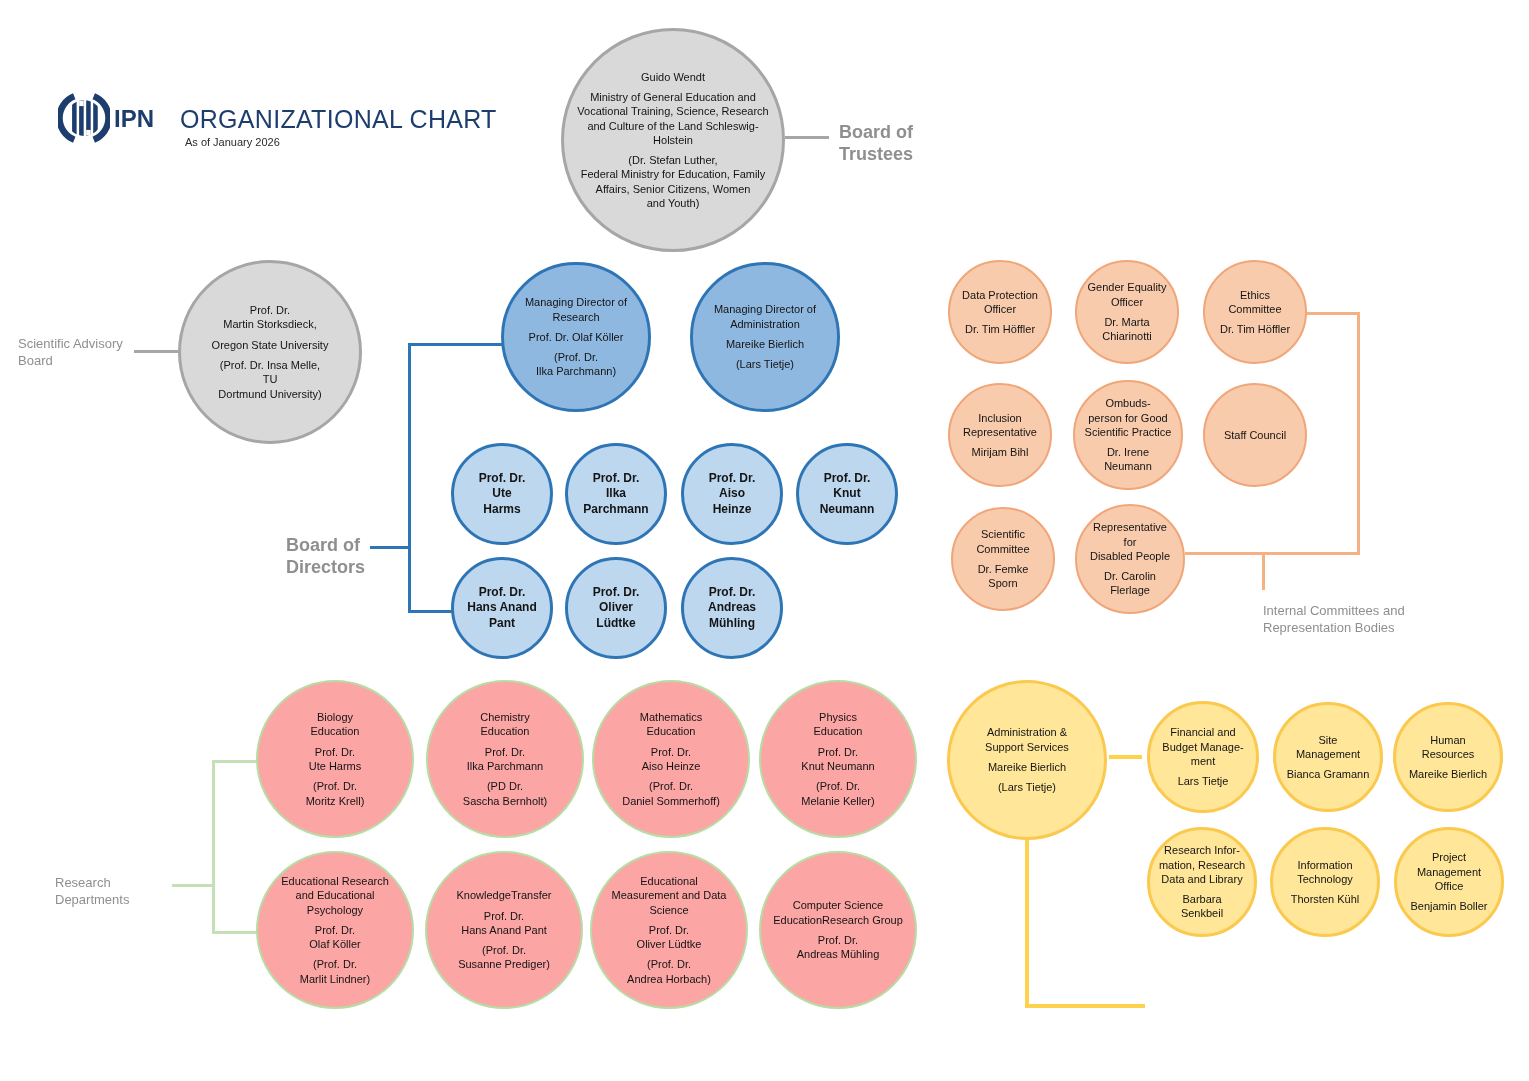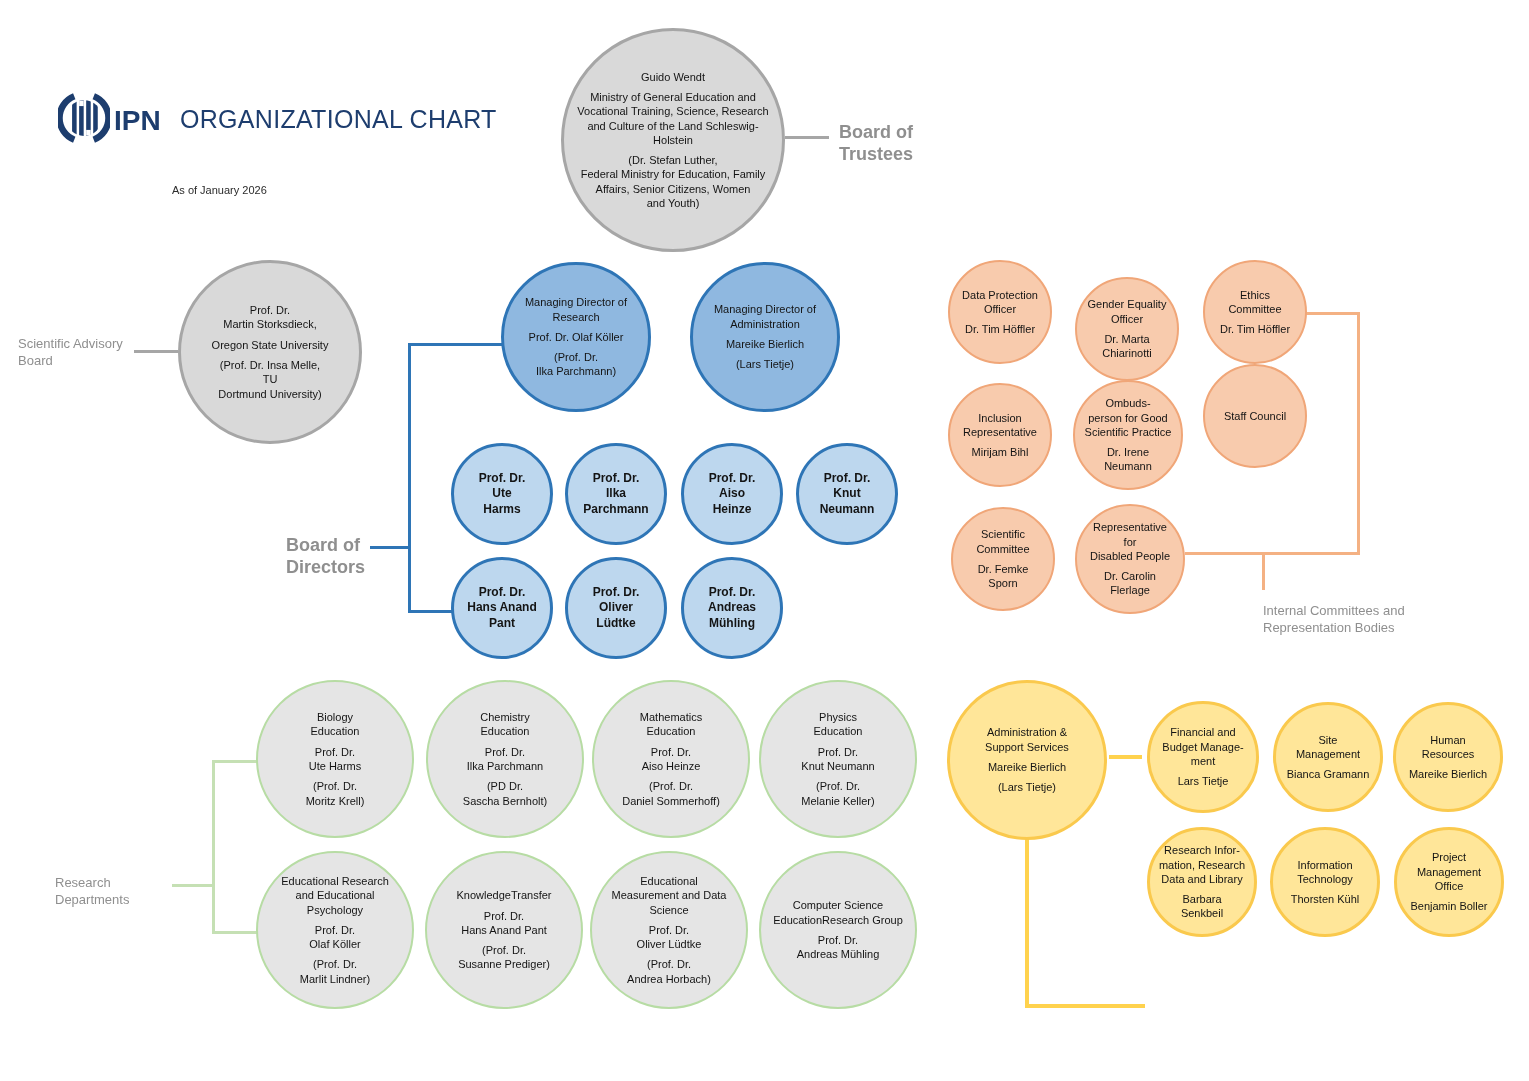--- a/index.html
+++ b/index.html
@@ -11,40 +11,40 @@
   .circle { position:absolute; border-radius:50%; display:flex; flex-direction:column;
             align-items:center; justify-content:center; text-align:center;
             font-size:11px; line-height:1.3; padding:6px; }
   .circle p { white-space:pre-line; margin:3px 0; }
   .circle .b { font-weight:normal; }
   .lg { padding:12px; }
   .gray     { background:#d9d9d9; border:3px solid #a6a6a6; }
   .blue-md  { background:#8fb8e0; border:3px solid #2e75b6; }
   .blue-dir { background:#bdd7ee; border:3px solid #2e75b6; font-weight:bold; font-size:12px; }
   .orange   { background:#f8cbad; border:2px solid #f0a678; }
-  .green    { background:#e5e5e5; border:2px solid #b7dca4; }
+  .green    { background:#fca5a5; border:2px solid #b7dca4; }
   .yellow   { background:#ffe699; border:3px solid #fac94d; }
 
   .line { position:absolute; }
   .l-gray   { background:#a6a6a6; }
   .l-blue   { background:#2e75b6; }
   .l-orange { background:#f4b183; }
   .l-green  { background:#c5e0b4; }
   .l-yellow { background:#ffd24d; }
 
   .biglabel { position:absolute; font-size:18px; font-weight:bold; color:#8f8f8f;
               line-height:1.22; white-space:pre-line; }
   .smalllabel { position:absolute; font-size:13px; color:#8f8f8f;
                 line-height:1.3; white-space:pre-line; }
   .r { text-align:left; }
 
-  .hdr-ipn   { position:absolute; left:114px; top:105px; font-size:28px; font-weight:bold; color:#1d3d6e; }
+  .hdr-ipn   { position:absolute; left:114px; top:105px; font-size:24px; font-weight:bold; color:#1d3d6e; }
   .hdr-title { position:absolute; left:180px; top:105px; font-size:25px; font-weight:normal;
                color:#1d3d6e; letter-spacing:0.3px; }
-  .hdr-sub   { position:absolute; left:172px; top:136px; font-size:11px; color:#2b2b2b;margin-top:48px; }
+  .hdr-sub   { position:absolute; left:185px; top:136px; font-size:11px; color:#2b2b2b; }
   .logo { position:absolute; left:58px; top:92px; width:52px; height:52px; }
 </style>
 </head>
 <body>
 
 <div class="stage">
 
   <svg class="logo" viewBox="0 0 48 48">
     <path d="M 15 4 A 21.5 21.5 0 0 0 15 44" stroke="#1d3d6e" stroke-width="6" fill="none"></path>
     <path d="M 33 4 A 21.5 21.5 0 0 1 33 44" stroke="#1d3d6e" stroke-width="6" fill="none"></path>
@@ -168,21 +168,21 @@
     <p>Prof. Dr.
 Andreas
 Mühling</p>
   </div>
 
   <div class="circle orange" style="left:948px;top:260px;width:104px;height:104px">
     <p class="b">Data Protection
 Officer</p>
     <p>Dr. Tim Höffler</p>
   </div>
-  <div class="circle orange" style="left:1075px;top:277px;width:104px;height:104px">
+  <div class="circle orange" style="left:1075px;top:260px;width:104px;height:104px">
     <p class="b">Gender Equality
 Officer</p>
     <p>Dr. Marta
 Chiarinotti</p>
   </div>
   <div class="circle orange" style="left:1203px;top:260px;width:104px;height:104px">
     <p class="b">Ethics
 Committee</p>
     <p>Dr. Tim Höffler</p>
   </div>
@@ -191,21 +191,21 @@
 Representative</p>
     <p>Mirijam Bihl</p>
   </div>
   <div class="circle orange" style="left:1073px;top:380px;width:110px;height:110px">
     <p class="b">Ombuds-
 person for Good
 Scientific Practice</p>
     <p>Dr. Irene
 Neumann</p>
   </div>
-  <div class="circle orange" style="left:1203px;top:364px;width:104px;height:104px">
+  <div class="circle orange" style="left:1203px;top:383px;width:104px;height:104px">
     <p class="b">Staff Council</p>
   </div>
   <div class="circle orange" style="left:951px;top:507px;width:104px;height:104px">
     <p class="b">Scientific
 Committee</p>
     <p>Dr. Femke
 Sporn</p>
   </div>
   <div class="circle orange" style="left:1075px;top:504px;width:110px;height:110px">
     <p class="b">Representative

